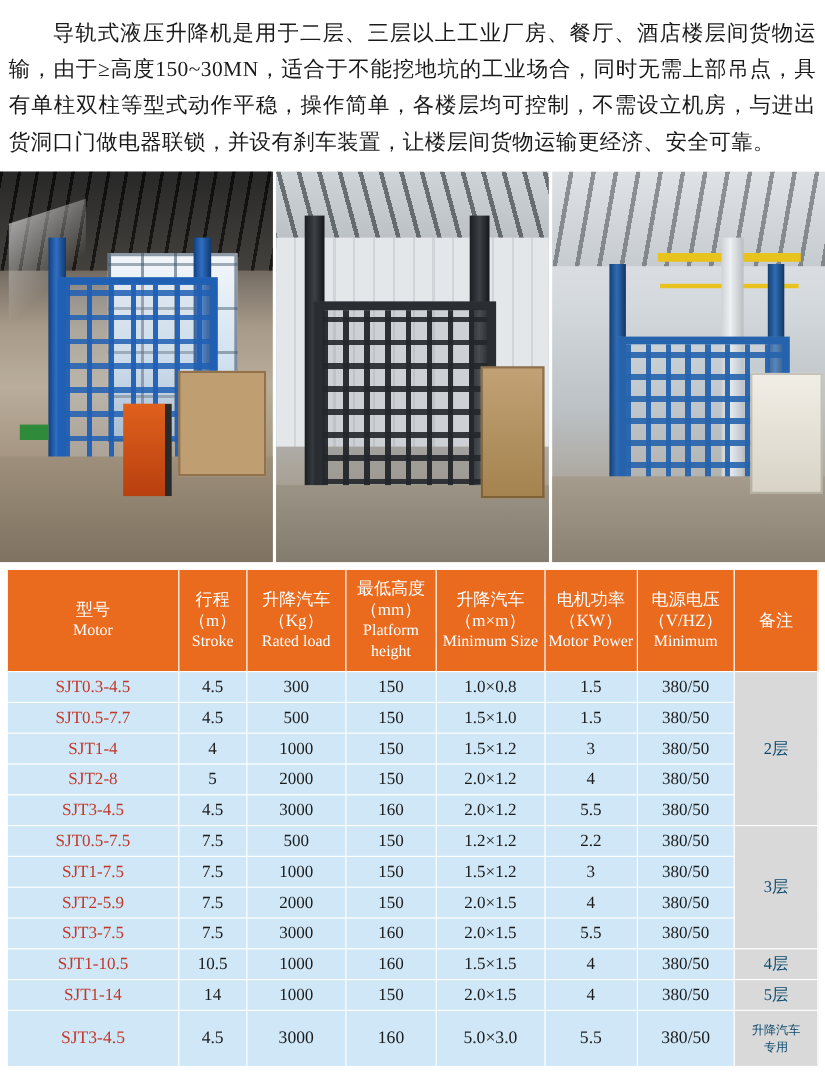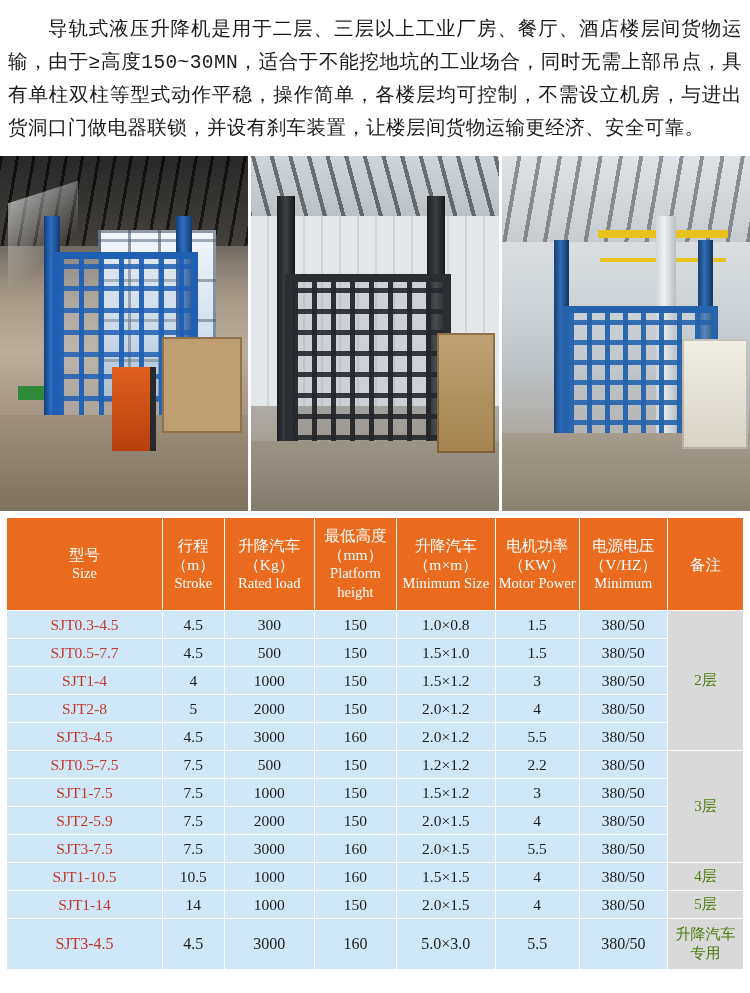--- a/index.html
+++ b/index.html
@@ -18,21 +18,20 @@
   }
   
   .intro {
     padding: 14px 8px 10px 8px;
     font-size: 19.5px;
     line-height: 33px;
     color: #1a1a1a;
     text-align: justify;
     text-indent: 40px;
     letter-spacing: 0.4px;
-    font-family: Liberation Mono, monospace;
   }
   
   .photos {
     display: flex;
     width: 750px;
     height: 355px;
     gap: 3px;
   }
   .photo {
     position: relative;
@@ -210,28 +209,28 @@
     color: #c0392b;
     font-size: 15.5px;
     height: 25px;
     padding: 1px 0;
   }
   tbody td.num {
     color: #1b1b1b;
   }
   tbody td.note {
     background: #d9d9d9;
-    color: #4d7c0f;
+    color: #0c4a6e;
     font-size: 15px;
   }
   tbody tr.tall td {
     height: 48px;
     font-size: 16px;
   }
-  tbody td.note small { display: block; font-size: 15px; }
+  tbody td.note small { display: block; font-size: 11px; }
 </style>
 </head>
 <body>
 
 <div class="page">
 
   <div class="intro">导轨式液压升降机是用于二层、三层以上工业厂房、餐厅、酒店楼层间货物运输，由于≥高度150~30MN，适合于不能挖地坑的工业场合，同时无需上部吊点，具有单柱双柱等型式动作平稳，操作简单，各楼层均可控制，不需设立机房，与进出货洞口门做电器联锁，并设有刹车装置，让楼层间货物运输更经济、安全可靠。</div>
 
   <div class="photos">
 
@@ -279,21 +278,21 @@
       <col style="width:80px">
       <col style="width:96px">
       <col style="width:82px">
       <col style="width:86px">
       <col style="width:74px">
     </colgroup>
     <thead>
       <tr>
         <th>
           <span class="cn">型号</span>
-          <span class="en">Size</span>
+          <span class="en">Motor</span>
         </th>
         <th>
           <span class="cn">行程（m）</span>
           <span class="en">Stroke</span>
         </th>
         <th>
           <span class="cn">升降汽车（Kg）</span>
           <span class="en">Rated load</span>
         </th>
         <th>

